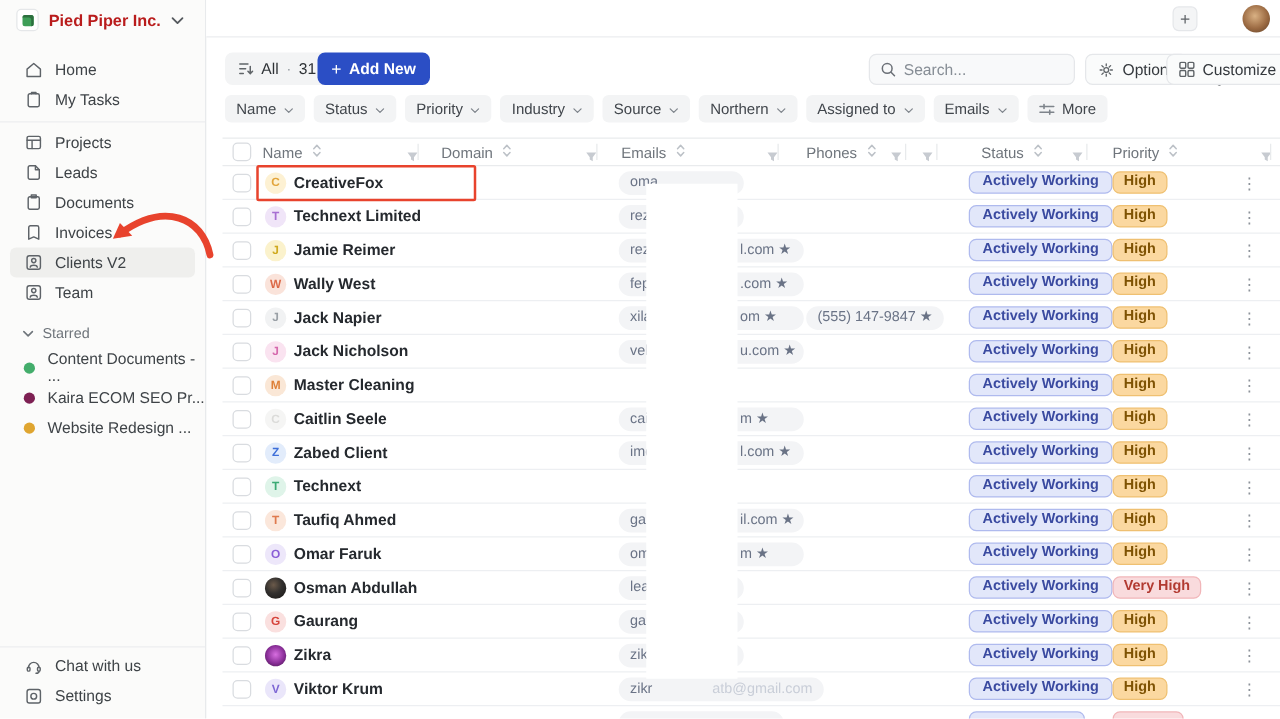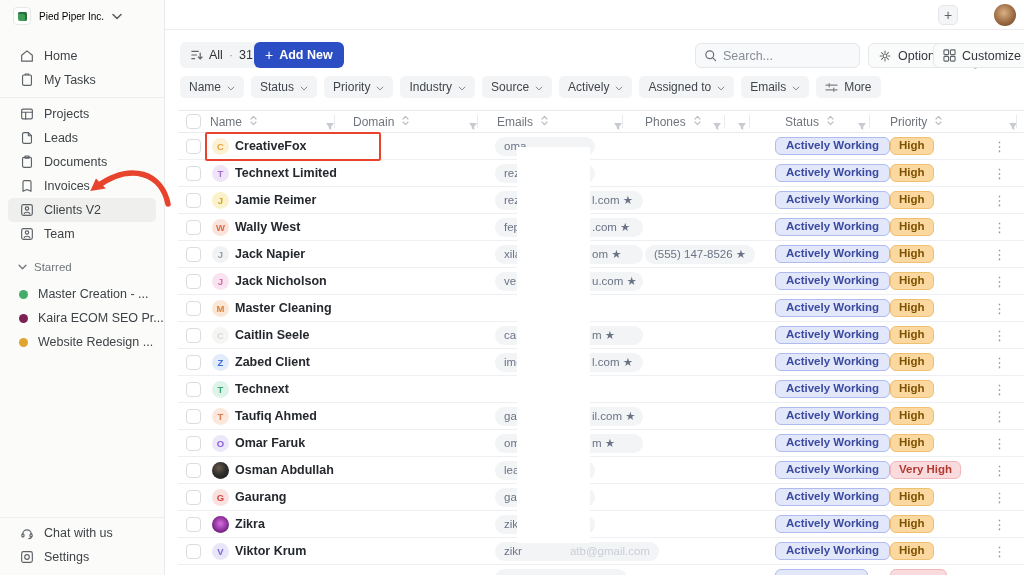--- a/index.html
+++ b/index.html
@@ -4,21 +4,21 @@
 <style>
   * { margin:0; padding:0; box-sizing:border-box; }
   body { font-family:"Liberation Sans", sans-serif; background:#fff; }
   .app { position:relative; width:1024px; height:575px; background:#fff; overflow:hidden; }
 
   
   .sidebar { position:absolute; left:0; top:0; width:165px; height:575px; background:#FBFBFA; border-right:1px solid #E8EAEC; }
   .ws { position:absolute; top:7px; left:13px; display:flex; align-items:center; gap:8px; cursor:pointer; }
   .ws-logo { width:18px; height:18px; border-radius:4px; background:#fff; border:1px solid #E5E7E9; display:flex; align-items:center; justify-content:center; }
   .ws-logo i { display:block; width:9px; height:9px; border-radius:2px; background:#3E9E57; box-shadow:inset -2px 2px 0 #2C6E3E; }
-  .ws-name { font-size:10px; font-weight:400; color:#000000; }
+  .ws-name { font-size:13px; font-weight:700; color:#b91c1c; }
   .sec { position:absolute; left:0; right:0; }
   #nav-primary { top:44px;text-align:center; } #nav-solutions { top:102px; } #nav-starred { top:282px; } #nav-footer { top:521px; }
   .sep1 { position:absolute; top:97px; left:0; right:0; border-top:1px solid #EDEEEF; }
   .sep2 { position:absolute; top:517px; left:0; right:0; border-top:1px solid #EDEEEF; }
   .side-item { margin:0 8px; height:24px; border-radius:5px; display:flex; align-items:center; gap:9px; padding-left:11px; font-size:12.5px; color:#3E4347; cursor:pointer; }
   .side-item.active { background:#EFEFED; }
   .icn { width:16px; height:16px; display:flex; align-items:center; justify-content:center; flex:none; }
   .icn svg { stroke:#5E6368; fill:none; stroke-width:1.3; stroke-linecap:round; stroke-linejoin:round; }
   .starred-h { position:absolute; top:261px; left:18px; display:flex; align-items:center; gap:7px; font-size:11.5px; color:#6F757B; cursor:pointer; }
   .star-item { height:24px; display:flex; align-items:center; gap:10px; padding-left:19px; font-size:12.5px; color:#3E4347; cursor:pointer; }
@@ -183,21 +183,21 @@
       </nav>
     <div class="starred-h">
       <svg width="9" height="6" viewBox="0 0 10 7">
           <path d="M1 1.5l4 4 4-4" stroke="#6F757B" stroke-width="1.5" fill="none" stroke-linecap="round" stroke-linejoin="round"></path>
         </svg>
       <span>Starred</span>
     </div>
     <nav class="sec" id="nav-starred">
         <div class="star-item">
           <span class="sdot" style="background:#43AD6B"></span>
-          <span>Master Creation - ...</span>
+          <span>Content Documents - ...</span>
         </div>
         <div class="star-item">
           <span class="sdot" style="background:#7D2053"></span>
           <span>Kaira ECOM SEO Pr...</span>
         </div>
         <div class="star-item">
           <span class="sdot" style="background:#DFA530"></span>
           <span>Website Redesign ...</span>
         </div>
       </nav>
@@ -300,21 +300,21 @@
               <path d="M1 1.5l4 4 4-4"></path>
             </svg></span>
         </div>
         <div class="fchip">
           <span>Source</span>
           <span><svg width="8" height="5" viewBox="0 0 10 7">
               <path d="M1 1.5l4 4 4-4"></path>
             </svg></span>
         </div>
         <div class="fchip">
-          <span>Actively</span>
+          <span>Northern</span>
           <span><svg width="8" height="5" viewBox="0 0 10 7">
               <path d="M1 1.5l4 4 4-4"></path>
             </svg></span>
         </div>
         <div class="fchip">
           <span>Assigned to</span>
           <span><svg width="8" height="5" viewBox="0 0 10 7">
               <path d="M1 1.5l4 4 4-4"></path>
             </svg></span>
         </div>
@@ -435,21 +435,21 @@
           <span class="kebab">⋮</span>
         </div>
         <div class="trow" style="top: 241px;">
           <span class="cbx"></span>
           <span class="avatar" style="background: rgb(241, 242, 243); color: rgb(154, 160, 166);">J</span>
           <span class="rname">Jack Napier</span>
           <span class="chip email long">
             <span class="fl">xila</span>
             <span class="fr">om ★</span>
           </span>
-          <span class="chip phone">(555) 147-8526 ★</span>
+          <span class="chip phone">(555) 147-9847 ★</span>
           <span class="badge status">Actively Working</span>
           <span class="badge p-high">High</span>
           <span class="kebab">⋮</span>
         </div>
         <div class="trow" style="top: 268px;">
           <span class="cbx"></span>
           <span class="avatar" style="background: rgb(250, 227, 240); color: rgb(213, 104, 172);">J</span>
           <span class="rname">Jack Nicholson</span>
           <span class="chip email long">
             <span class="fl">vek</span>

